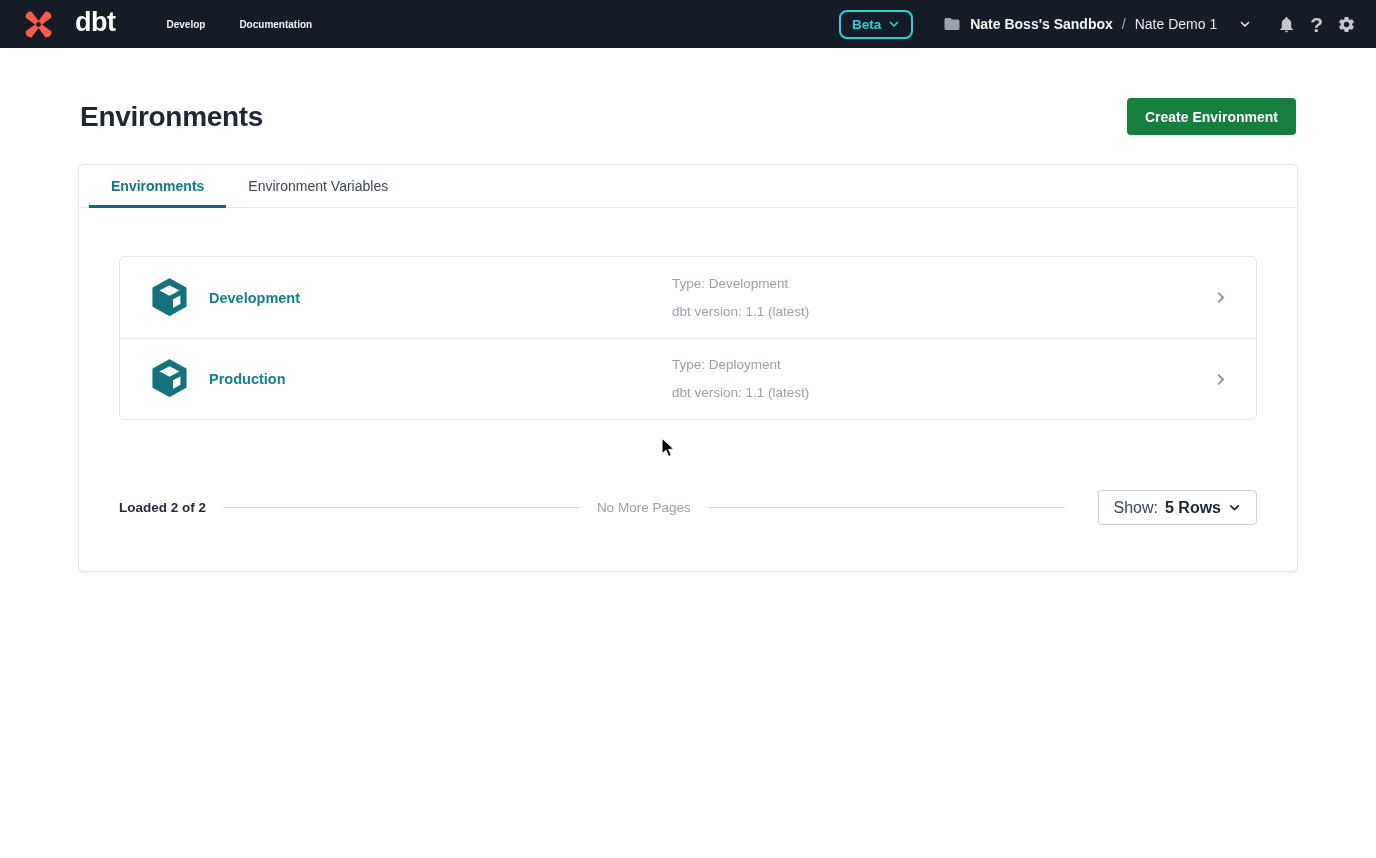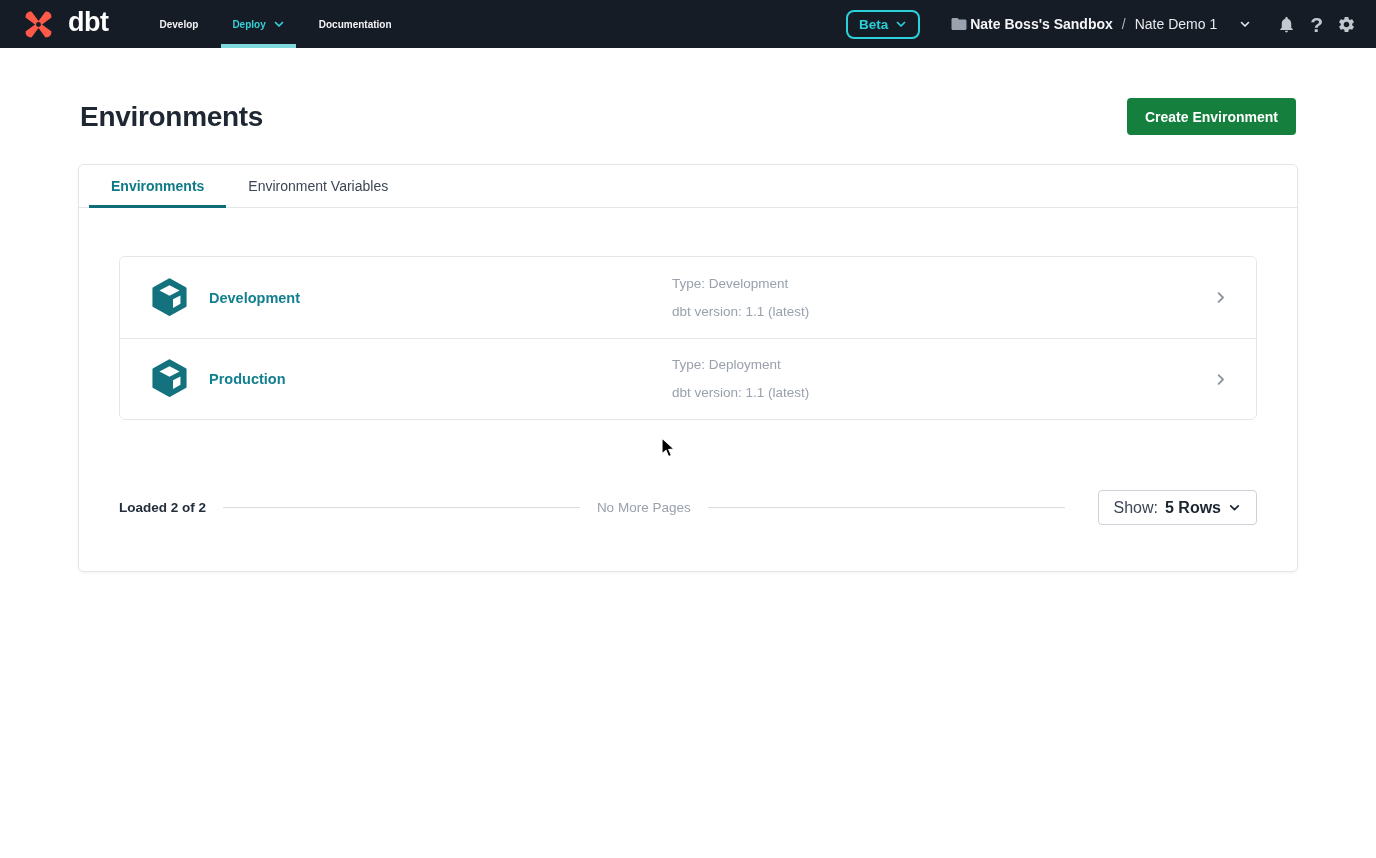--- a/index.html
+++ b/index.html
@@ -11,42 +11,42 @@
     overflow:hidden;
     color:#202a36;
   }
 
   
   .topnav {
     height:48px; background:#161c26;
     display:flex; align-items:center;
     padding:0 20px 0 22px;
   }
-  .brand { display:flex; align-items:center; gap:13px; }
+  .brand { display:flex; align-items:center; gap:20px; }
   .brand-text { color:#ffffff; font-weight:700; font-size:27px; letter-spacing:-0.5px; line-height:1; padding-bottom:4px; }
   .nav-links { display:flex; align-items:stretch; height:48px; margin-left:34px; }
   .nav-link {
     display:flex; align-items:center; gap:7px;
     padding:0 17px; position:relative;
     color:#f2f4f6; font-weight:700; font-size:10px; cursor:pointer;
   }
   .nav-link.active { color:#35d0d9; }
   .nav-link.active .nav-underline {
     position:absolute; left:6px; right:6px; bottom:0; height:4px;
     background:#7fd9dc;
   }
   .nav-right { margin-left:auto; display:flex; align-items:center; }
   .beta-btn {
     display:flex; align-items:center; gap:7px;
     border:2px solid #2bd0d8; color:#2bd0d8;
     border-radius:8px; padding:5px 11px;
     font-weight:700; font-size:13.5px; background:transparent; cursor:pointer;
   }
   .acct { display:flex; align-items:center; margin-left:30px; font-size:14px; }
-  .acct-name { color:#f3f5f7; font-weight:700; margin-left:2px; }
+  .acct-name { color:#f3f5f7; font-weight:700; margin-left:9px; }
   .acct-sep { color:#aab1ba; margin:0 9px; }
   .acct-proj { color:#e7eaee; display:flex; align-items:center; gap:22px; cursor:pointer; }
   .nav-icons { display:flex; align-items:center; gap:14px; margin-left:26px; }
   .nav-icon { display:flex; align-items:center; justify-content:center; cursor:pointer; }
   .qmark { color:#c3c8cf; font-weight:700; font-size:21px; line-height:1; }
 
   
   .page-header {
     display:flex; align-items:center; justify-content:space-between;
     padding:0 80px; margin-top:50px;
@@ -117,29 +117,20 @@
         <path d="M16 12.6 L9.2 3.4 Q3.4 3.4 3.4 9.2 L12.6 16 L3.4 22.8 Q3.4 28.6 9.2 28.6 L16 19.4 L22.8 28.6 Q28.6 28.6 28.6 22.8 L19.4 16 L28.6 9.2 Q28.6 3.4 22.8 3.4 Z" fill="#ff5a49"></path>
         <circle cx="16" cy="16" r="2.4" fill="#161c26"></circle>
       </svg>
     </span>
     <span class="brand-text">dbt</span>
   </div>
 
   <div class="nav-links">
     <div class="nav-link">
       <span>Develop</span>
-    </div>
-    <div class="nav-link active">
-      <span>Deploy</span>
-      <span style="display:flex;">
-        <svg width="12" height="12" viewBox="0 0 24 24" fill="none" stroke="#35d0d9" stroke-width="3.4" stroke-linecap="round" stroke-linejoin="round">
-            <path d="M5 9l7 7 7-7"></path>
-          </svg>
-      </span>
-      <span class="nav-underline"></span>
     </div>
     <div class="nav-link">
       <span>Documentation</span>
     </div>
   </div>
 
   <div class="nav-right">
     <button class="beta-btn">
       <span>Beta</span>
       <svg width="12" height="12" viewBox="0 0 24 24" fill="none" stroke="#2bd0d8" stroke-width="3.4" stroke-linecap="round" stroke-linejoin="round">

